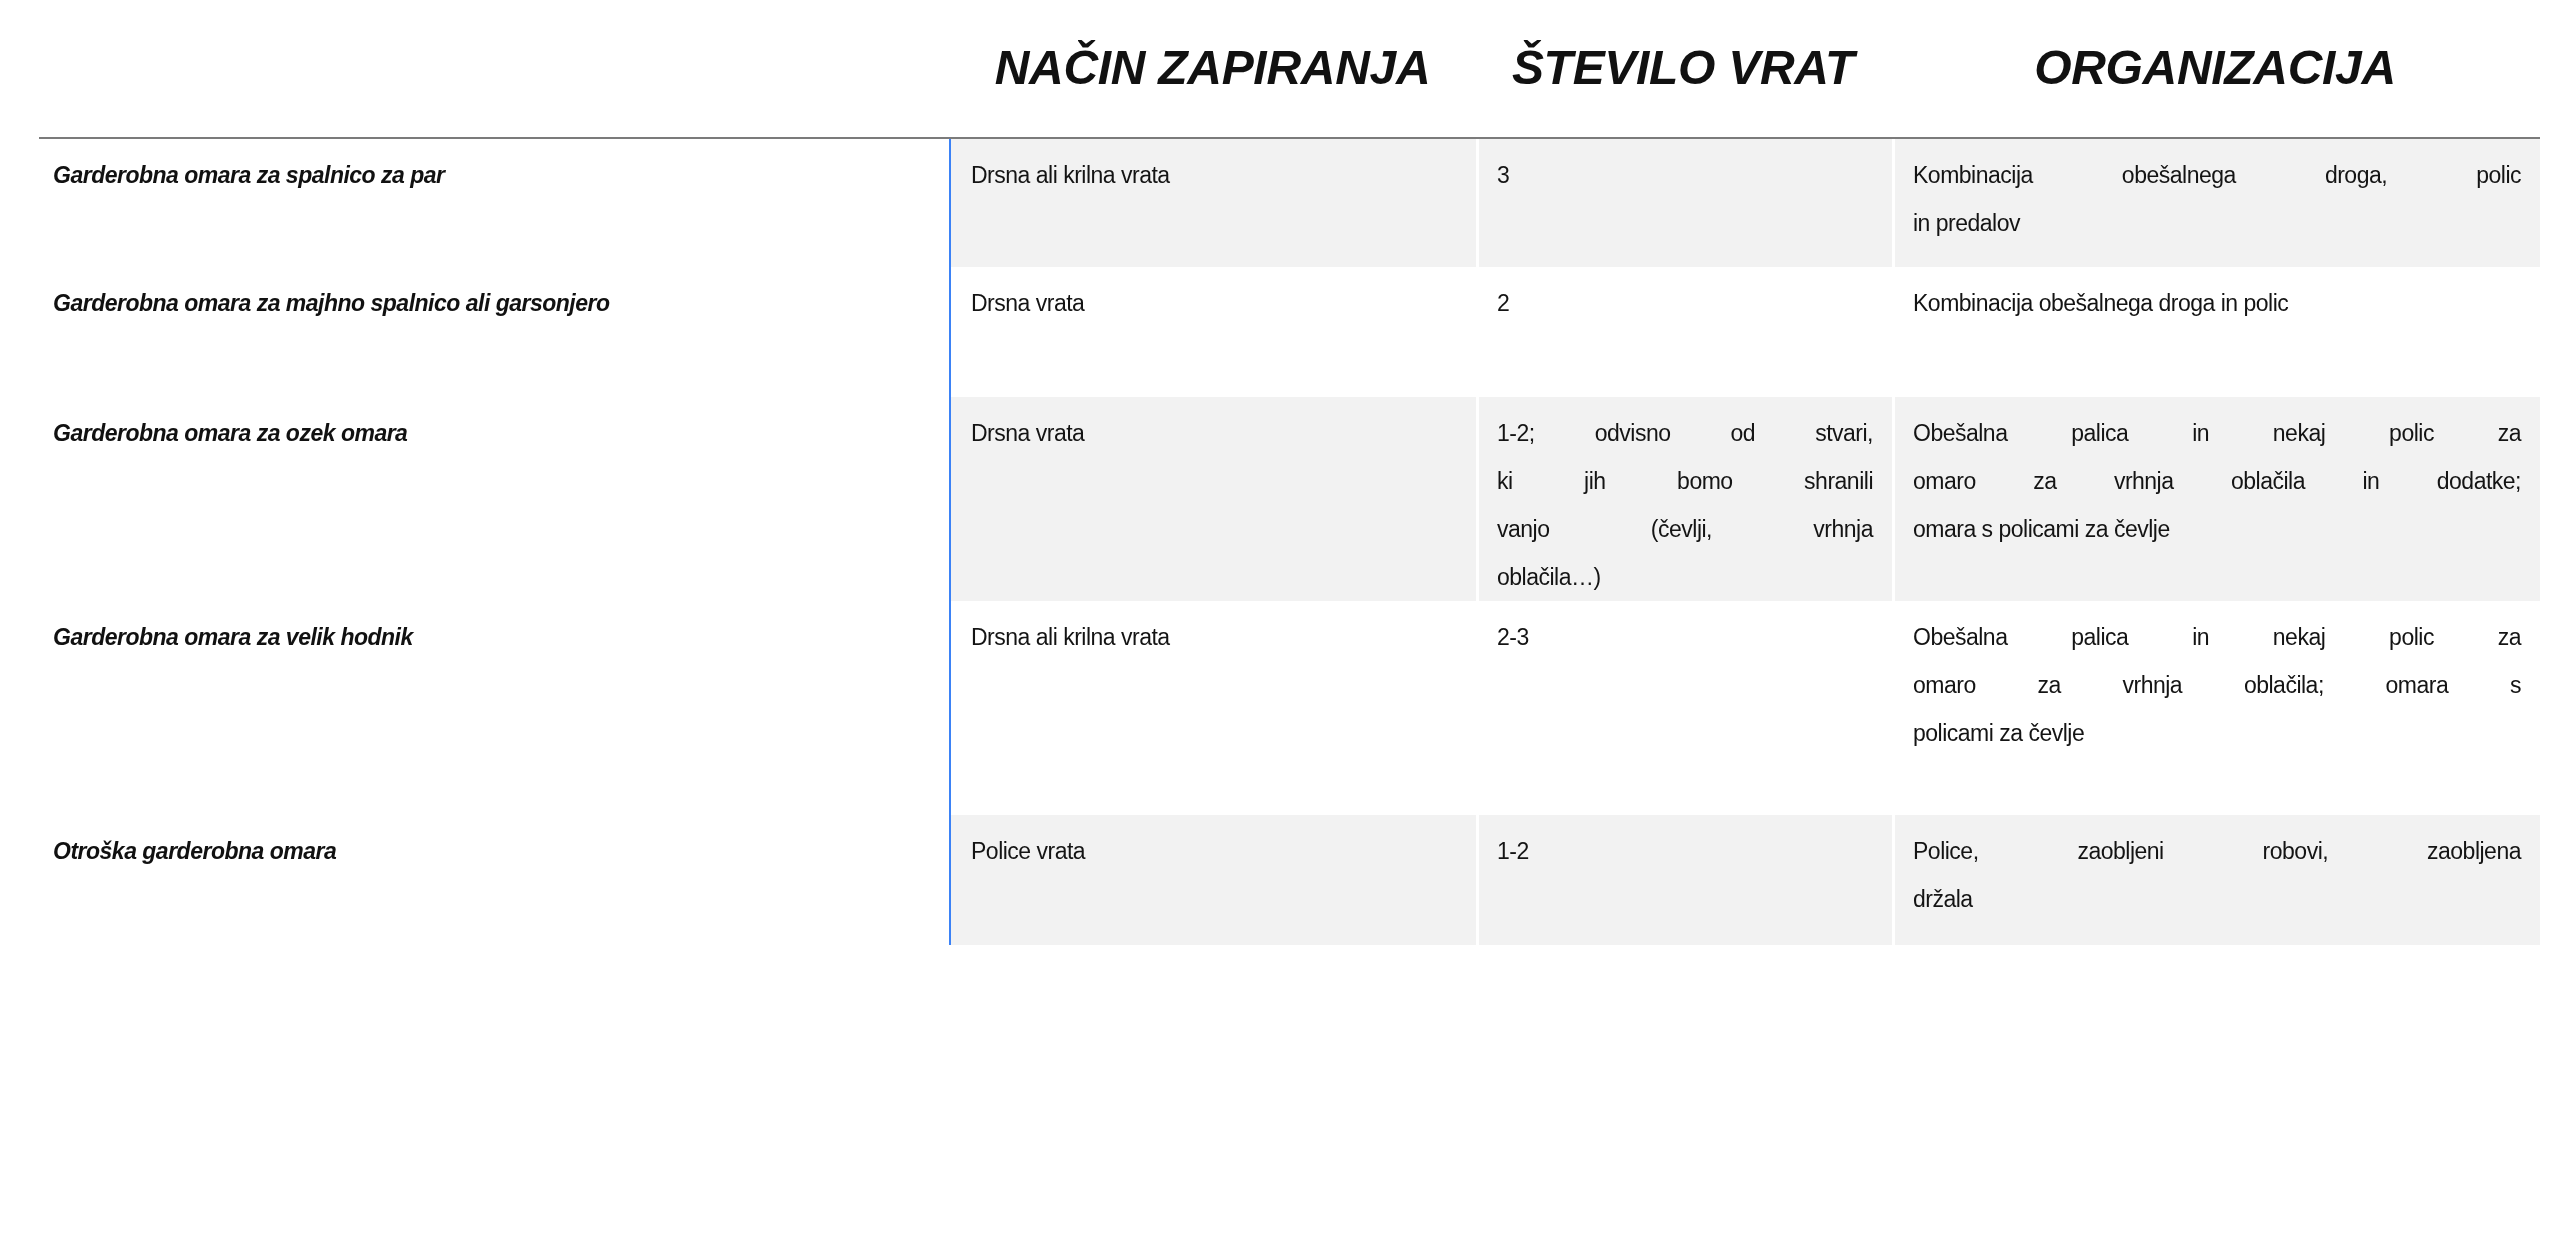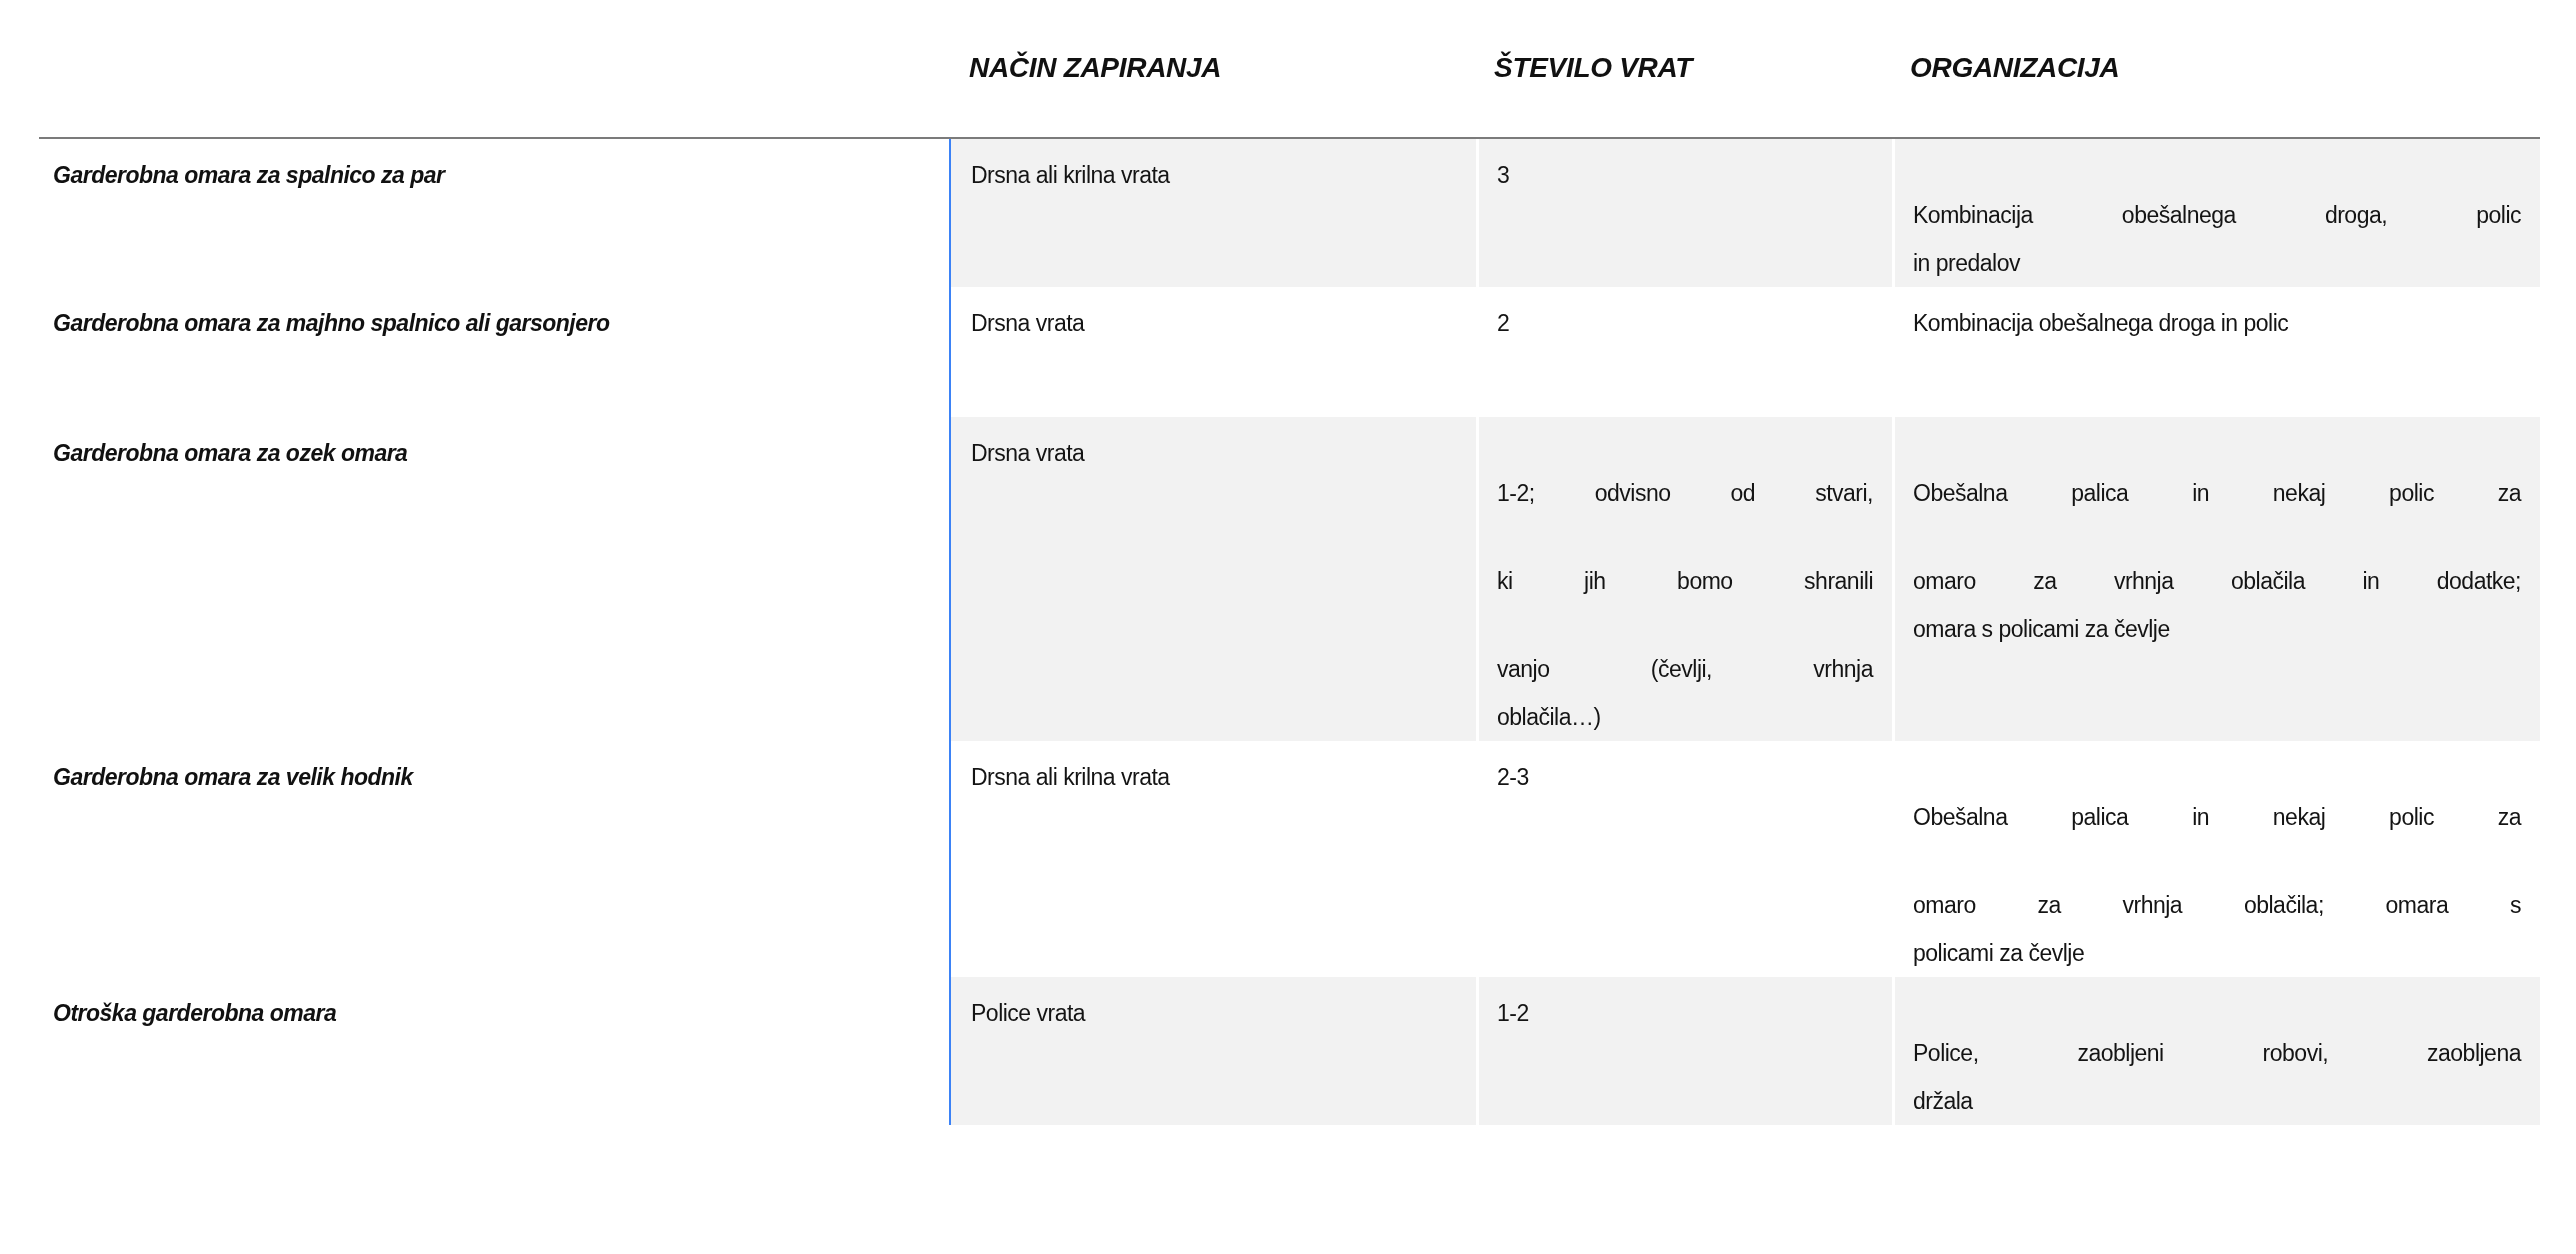--- a/index.html
+++ b/index.html
@@ -29,25 +29,25 @@
   }
   col.c1col { width: 910px; }
   col.c2col { width: 527px; }
   col.c3col { width: 416px; }
   col.c4col { width: 648px; }
 
   thead tr { height: 139px; }
   th {
     font-style: italic;
     font-weight: 700;
-    font-size: 28px;
+    font-size: 48px;
     line-height: 44px;
     letter-spacing: -0.3px;
     color: #111111;
-    text-align: left;
+    text-align: center;
     vertical-align: top;
     padding: 46px 20px 0 20px;
     border-bottom: 2px solid #7b7b7b;
   }
   th.h1 { padding-left: 14px; }
   th.h3 { padding-left: 18px; }
   th.h4 { padding-left: 18px; }
 
   tbody td {
     vertical-align: top;
@@ -86,21 +86,20 @@
   tbody tr:nth-child(3) { height: 203px; }
   tbody tr:nth-child(4) { height: 214px; }
   tbody tr:nth-child(5) { height: 130px; }
   tbody tr:nth-child(6) { height: 137px; }
   tbody tr:nth-child(7) { height: 133px; }
 
   .ln { text-align: left; }
   .ln.just {
     text-align: justify;
     text-align-last: justify;
-    margin-top: 40px;
   }
 </style>
 </head>
 <body>
 
 <div class="page">
   <table class="tbl">
     <colgroup>
       <col class="c1col">
       <col class="c2col">

